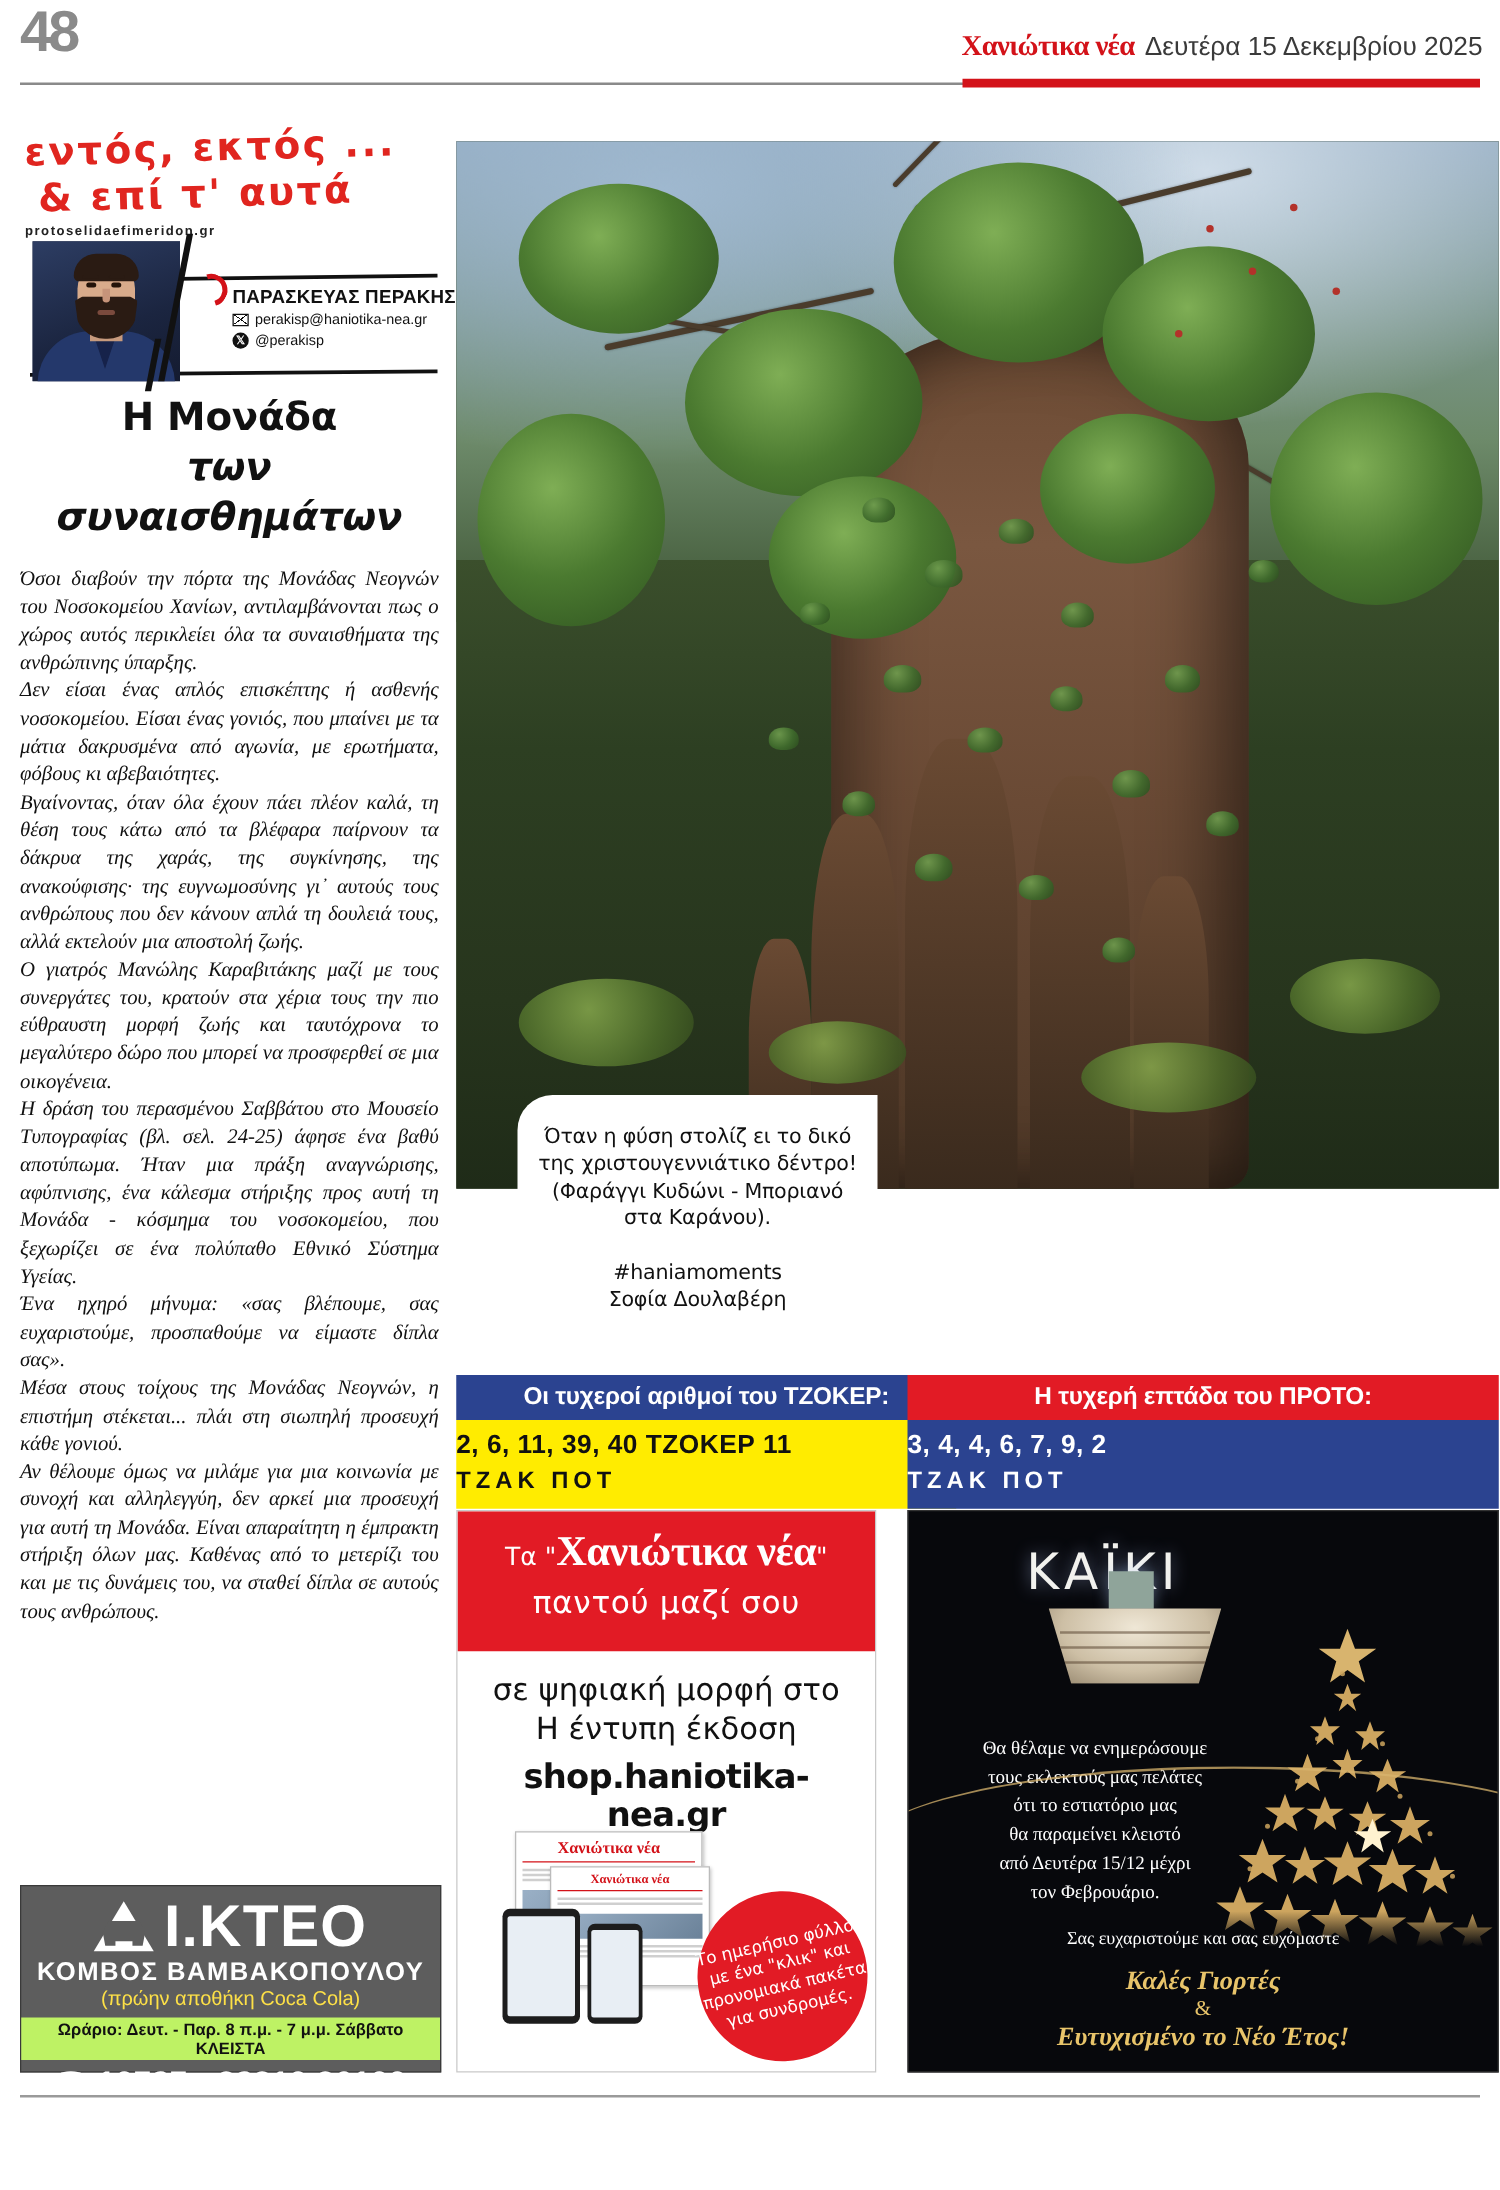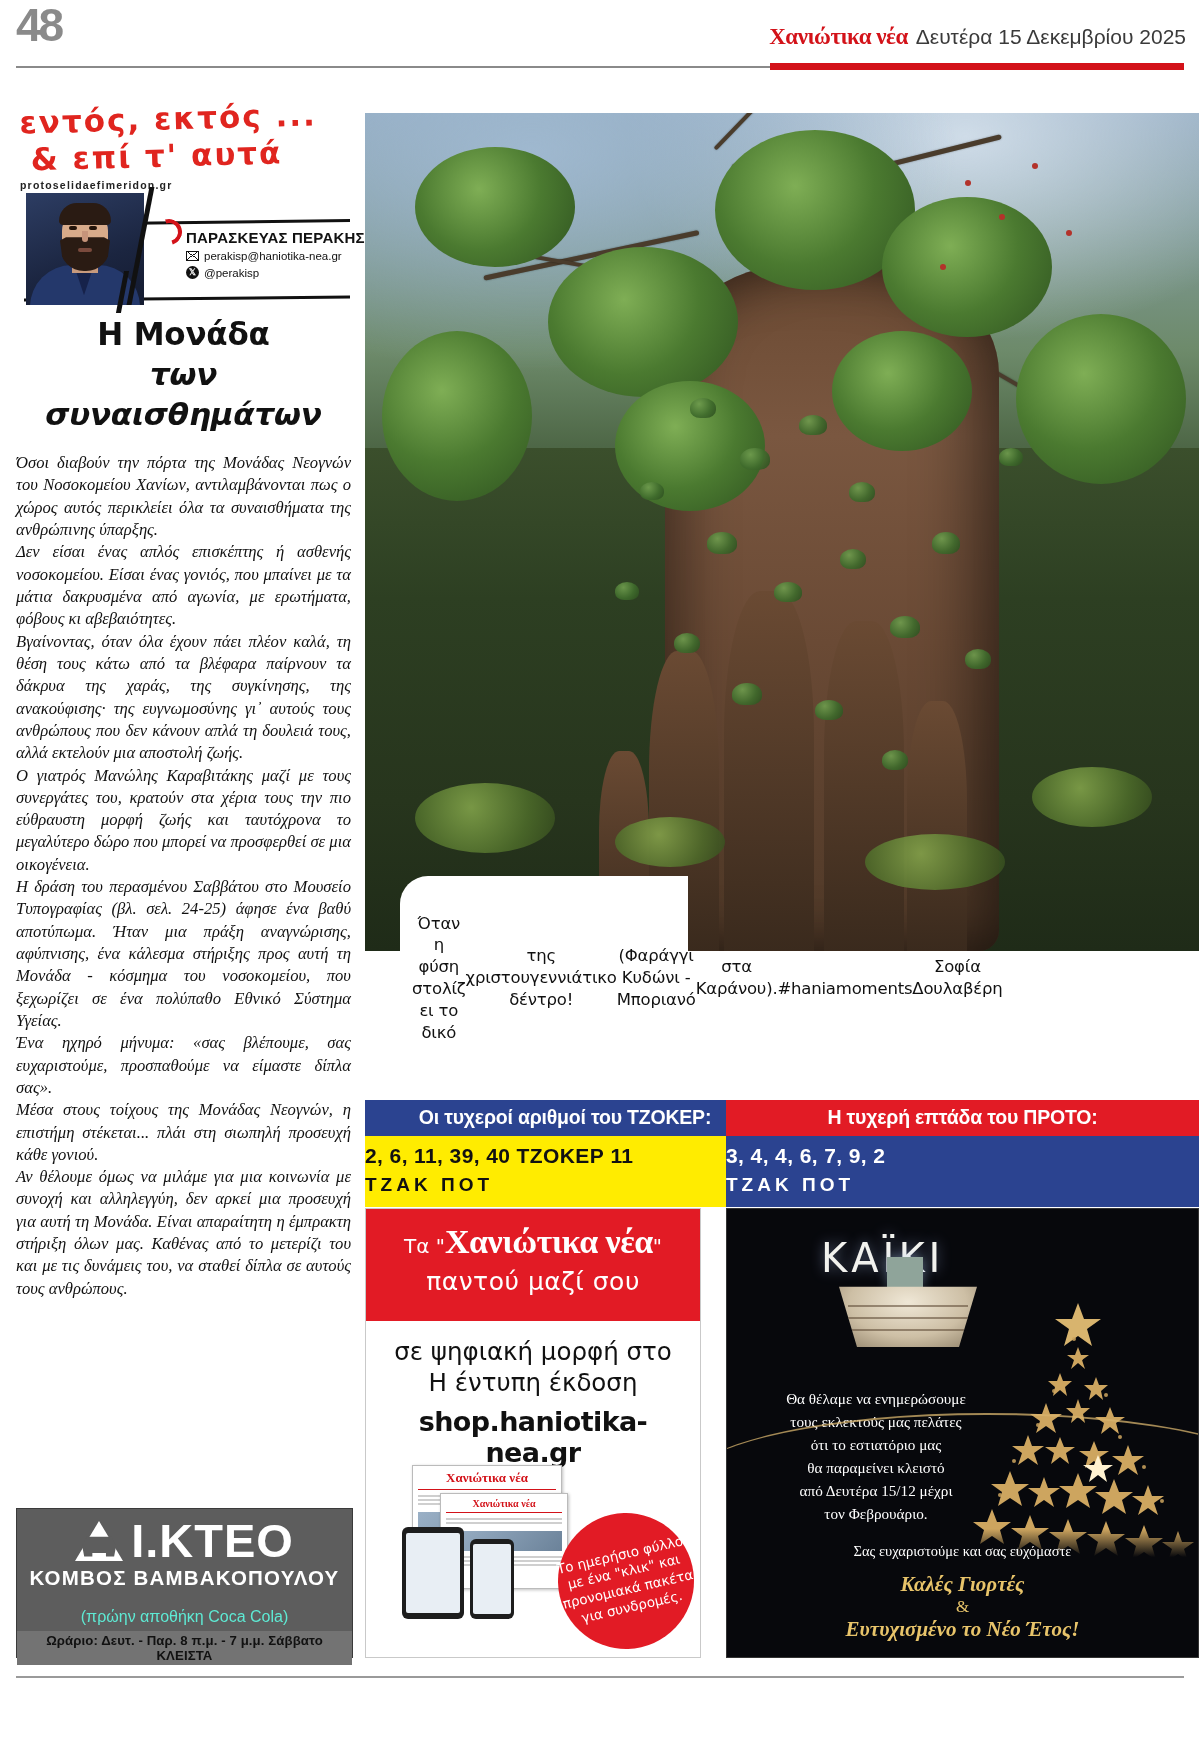--- a/index.html
+++ b/index.html
@@ -167,23 +167,23 @@
     clip-path: polygon(6% 100%, 0 55%, 14% 18%, 86% 18%, 100% 55%, 94% 100%, 70% 100%, 70% 85%, 30% 85%, 30% 100%);
   }
   .kteo-word {
     font-family: "Liberation Sans", sans-serif; font-weight: 700;
     font-size: 47px; color: #fff; line-height: 1; letter-spacing: 1px;
   }
   .kteo-sub {
     text-align:center; color:#fff; font-weight:700; font-size: 20.5px;
     letter-spacing: 1.2px; margin-top: 2px;
   }
-  .kteo-sub2 { text-align:center; color:#5eead4; font-size: 16px; margin-top: 18px; }
+  .kteo-sub2 { text-align:center; color:#fde047; font-size: 16px; margin-top: 1px; }
   .kteo-hours {
-    background:#737373; color:#111; font-weight:700; font-size: 13.2px;
+    background:#bef264; color:#111; font-weight:700; font-size: 13.2px;
     text-align:center; padding: 2px 0; margin-top: 5px; letter-spacing: .1px;
   }
   .kteo-phone {
     display:flex; align-items:center; justify-content:center; gap:8px;
     color:#fff; font-weight:700; font-size: 25px; margin-top: 4px; letter-spacing: .5px;
   }
   .tel-glyph { font-size: 21px; }
 
   
   .photo {
@@ -226,23 +226,23 @@
   }
   .photo .redberry { position:absolute; width:6px; height:6px; border-radius:50%; background:#b3322a; }
   .photo .moss {
     position:absolute; border-radius: 50%;
     background: radial-gradient(circle at 40% 35%, #86a84c 0%, #4e6d2a 60%, #33491d 100%);
     opacity:.85;
   }
 
   
   .caption-bubble {
-    position: absolute; left: 400px; top: 876px; width: 288px; height: 190px;
+    position: absolute; left: 414px; top: 876px; width: 288px; height: 190px;
     background: #ffffff; border-radius: 28px 0 0 0;
-    display:flex; flex-direction: row; align-items:center; justify-content:flex-start;
+    display:flex; flex-direction: column; align-items:center; justify-content:flex-start;
     padding: 22px 12px 8px 12px; z-index: 5;
   }
   .caption-bubble .cap-text {
     font-family: "DejaVu Sans", sans-serif;
     font-size: 16.5px; line-height: 1.32; color: #111; text-align:center;
     letter-spacing: -0.2px;
   }
   .caption-bubble .cap-tag {
     font-family: "DejaVu Sans", sans-serif;
     font-size: 16.5px; line-height: 1.32; color:#111; text-align:center; margin-top: 22px;

